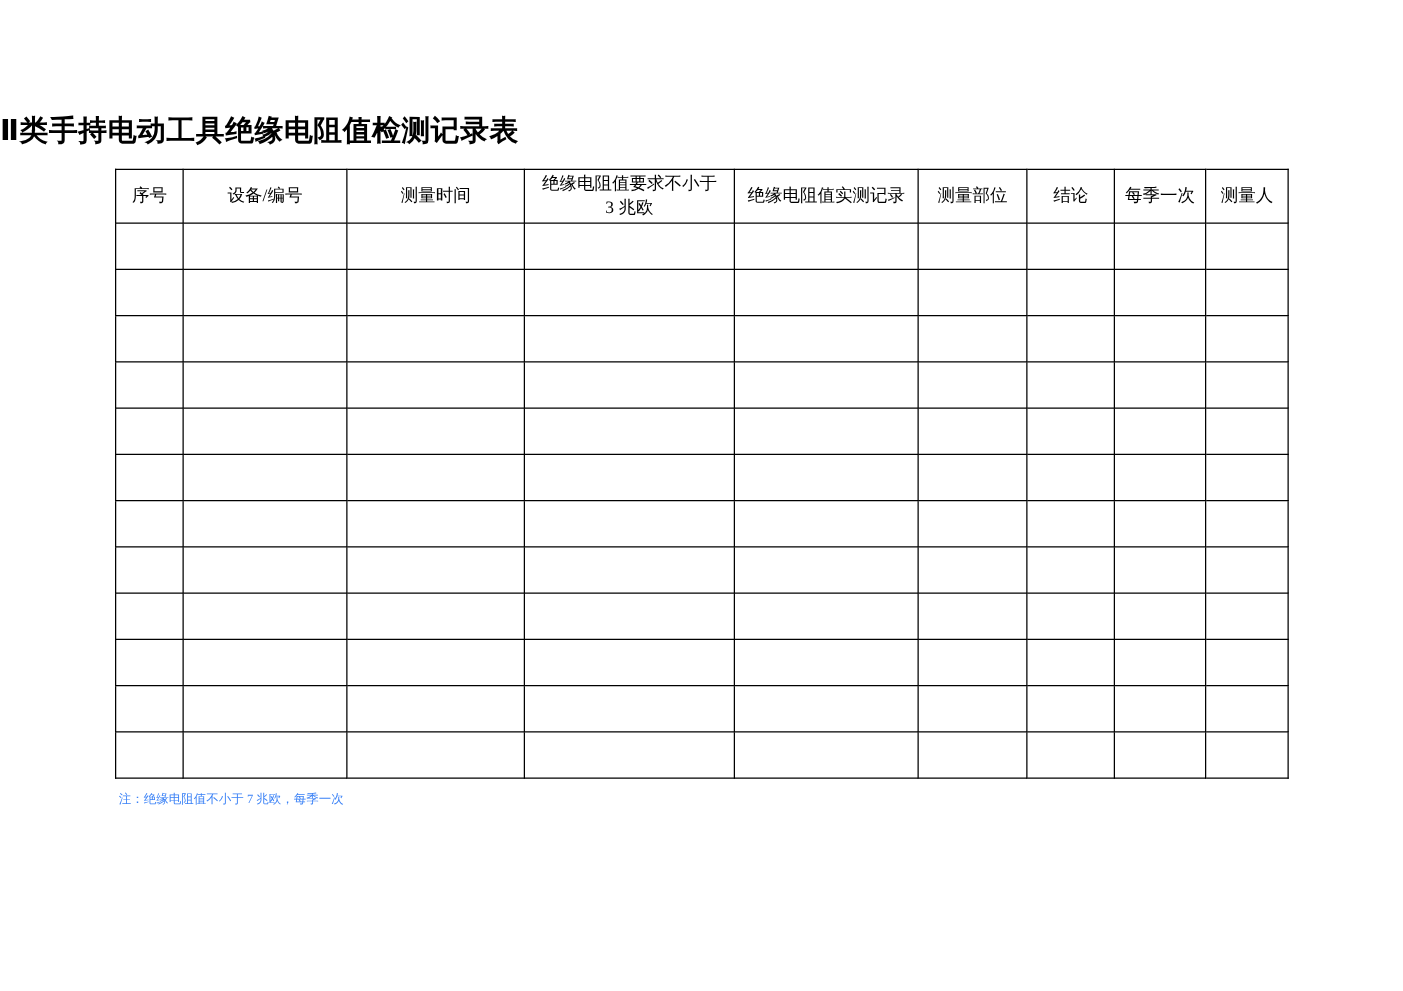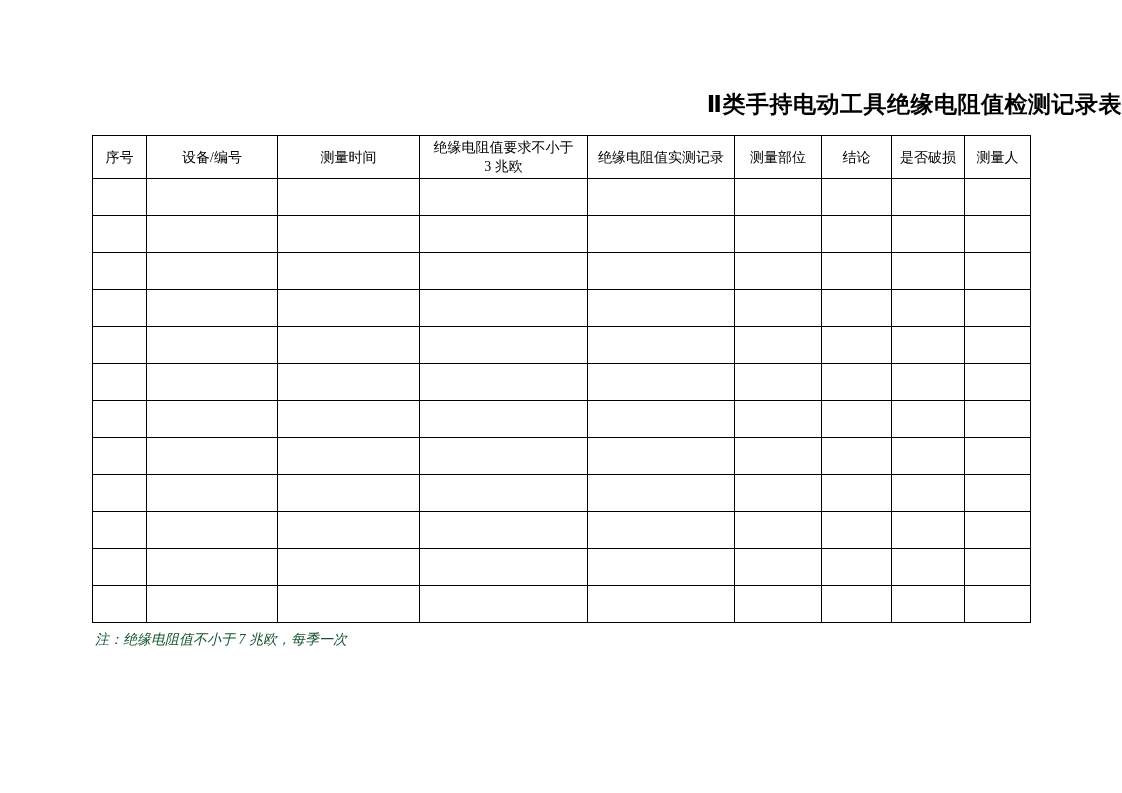--- a/index.html
+++ b/index.html
@@ -14,21 +14,21 @@
     background: #ffffff;
     overflow: hidden;
     color: #000000;
   }
   .doc-title {
     position: absolute;
     top: 89px;
     left: 0;
     right: 0;
     margin: 0;
-    text-align: right;
+    text-align: left;
     font-family: "Liberation Sans", "DejaVu Sans", sans-serif;
     font-weight: bold;
     font-size: 23px;
     line-height: 30px;
     color: #000000;
     letter-spacing: 0.5px;
   }
   table.record-table {
     position: absolute;
     left: 92px;
@@ -56,24 +56,23 @@
     line-height: 19px;
   }
   table.record-table td {
     height: 34px;
   }
   .notes {
     position: absolute;
     left: 95px;
     top: 628px;
     font-family: "Liberation Serif", "DejaVu Serif", serif;
-    font-size: 14px;
+    font-size: 10px;
     line-height: 23px;
-    color: #14532d;
-    font-style: italic;
+    color: #3b82f6;
   }
   .notes .note-line {
     margin: 0;
     white-space: pre;
   }
 </style>
 </head>
 <body>
 
 <div class="page">
@@ -95,21 +94,21 @@
     <thead>
       <tr>
           <th>序号</th>
           <th>设备/编号</th>
           <th>测量时间</th>
           <th>绝缘电阻值要求不小于
 3 兆欧</th>
           <th>绝缘电阻值实测记录</th>
           <th>测量部位</th>
           <th>结论</th>
-          <th>是否破损</th>
+          <th>每季一次</th>
           <th>测量人</th>
         </tr>
     </thead>
     <tbody>
         <tr>
           <td></td>
           <td></td>
           <td></td>
           <td></td>
           <td></td>

